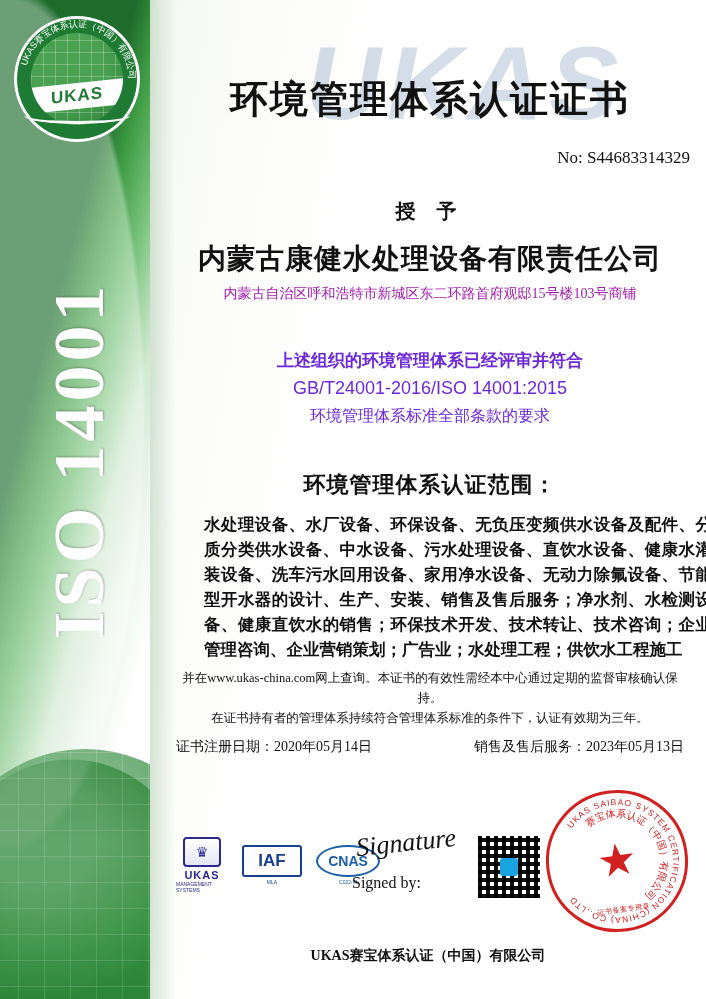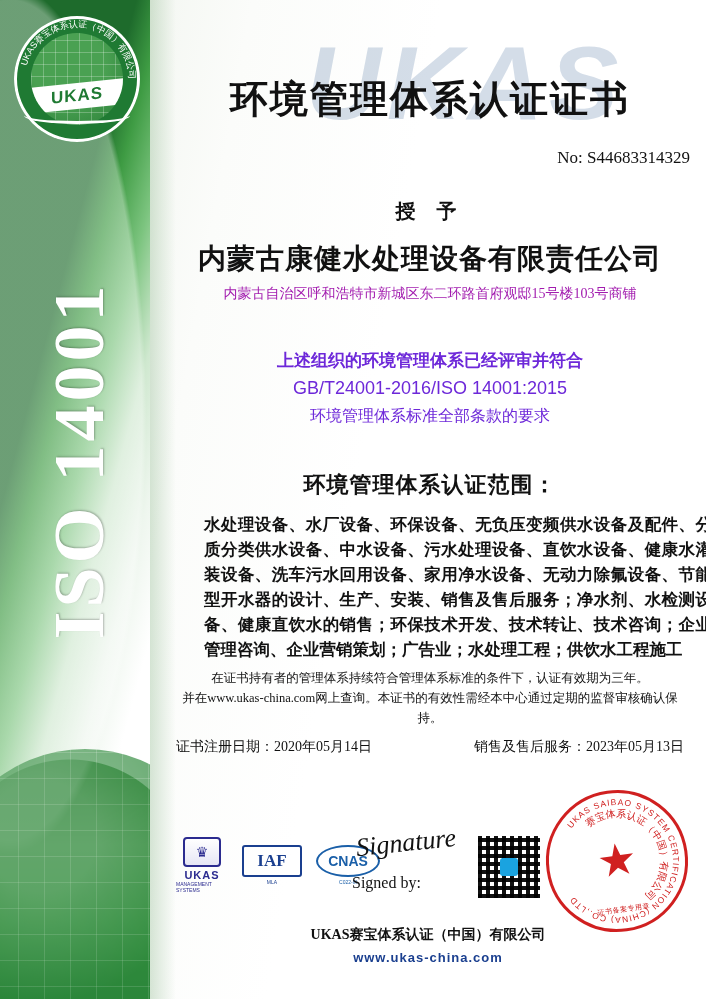--- a/index.html
+++ b/index.html
@@ -177,21 +177,21 @@
     width:34px;height:26px;border:2px solid #2b2b8f;border-radius:4px;
     background:linear-gradient(#fff,#e6e6f5);
     display:flex;align-items:center;justify-content:center;color:#2b2b8f;font-size:14px;
   }
   .ukas-mini .nm{font-size:11px;font-weight:bold;color:#2b2b8f;letter-spacing:1px;margin-top:2px;}
   .ukas-mini .sub{font-size:5px;color:#2b2b8f;}
   .iaf-mini{width:60px;}
   .iaf-mini .box{
     width:56px;height:28px;border:2px solid #1a3f8f;border-radius:3px;
     display:flex;align-items:center;justify-content:center;
-    font-size:17px;font-weight:bold;color:#1a3f8f;font-family:Liberation Serif, serif;
+    font-size:17px;font-weight:bold;color:#1a3f8f;font-family:Liberation Sans, sans-serif;
   }
   .iaf-mini .sub{font-size:5px;color:#1a3f8f;margin-top:2px;}
   .cnas-mini{width:64px;}
   .cnas-mini .ell{
     width:60px;height:28px;border:2px solid #1a5fa8;border-radius:50%;
     display:flex;align-items:center;justify-content:center;
     font-size:14px;font-weight:bold;color:#1a5fa8;
   }
   .cnas-mini .sub{font-size:5px;color:#1a5fa8;margin-top:2px;}
 
@@ -297,22 +297,22 @@
   <div class="statement">
     <div class="l1">上述组织的环境管理体系已经评审并符合</div>
     <div class="l2">GB/T24001-2016/ISO 14001:2015</div>
     <div class="l3">环境管理体系标准全部条款的要求</div>
   </div>
 
   <div class="scope-title">环境管理体系认证范围：</div>
   <div class="scope-body">水处理设备、水厂设备、环保设备、无负压变频供水设备及配件、分质分类供水设备、中水设备、污水处理设备、直饮水设备、健康水灌装设备、洗车污水回用设备、家用净水设备、无动力除氟设备、节能型开水器的设计、生产、安装、销售及售后服务；净水剂、水检测设备、健康直饮水的销售；环保技术开发、技术转让、技术咨询；企业管理咨询、企业营销策划；广告业；水处理工程；供饮水工程施工</div>
 
   <div class="validity">
+    <div>并在www.ukas-china.com网上查询。本证书的有效性需经本中心通过定期的监督审核确认保持。</div>
     <div>在证书持有者的管理体系持续符合管理体系标准的条件下，认证有效期为三年。</div>
-    <div>并在www.ukas-china.com网上查询。本证书的有效性需经本中心通过定期的监督审核确认保持。</div>
   </div>
 
   <div class="dates">
     <div>
       <span>证书注册日期：</span><span>2020年05月14日</span>
     </div>
     <div>
       <span>销售及售后服务：</span><span>2023年05月13日</span>
     </div>
   </div>
@@ -352,16 +352,15 @@
       <text font-size="10" fill="#d02020" font-family="Liberation Serif, serif">
         <textPath href="#sealinner" startOffset="16%">赛宝体系认证（中国）有限公司</textPath>
       </text>
     </svg>
     <div class="star">★</div>
     <div class="bt">证书备案专用章</div>
   </div>
 
   <div class="footer">
     <div class="f1">UKAS赛宝体系认证（中国）有限公司</div>
-    <div class="f2">www.ukas-china.com</div>
   </div>
 
 </div>
 
 </body></html>

